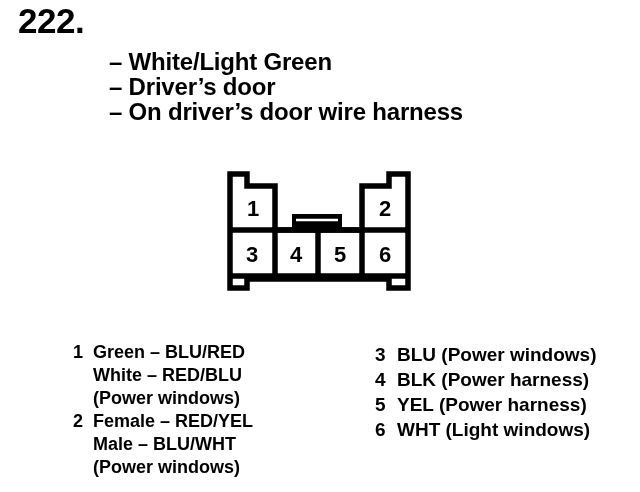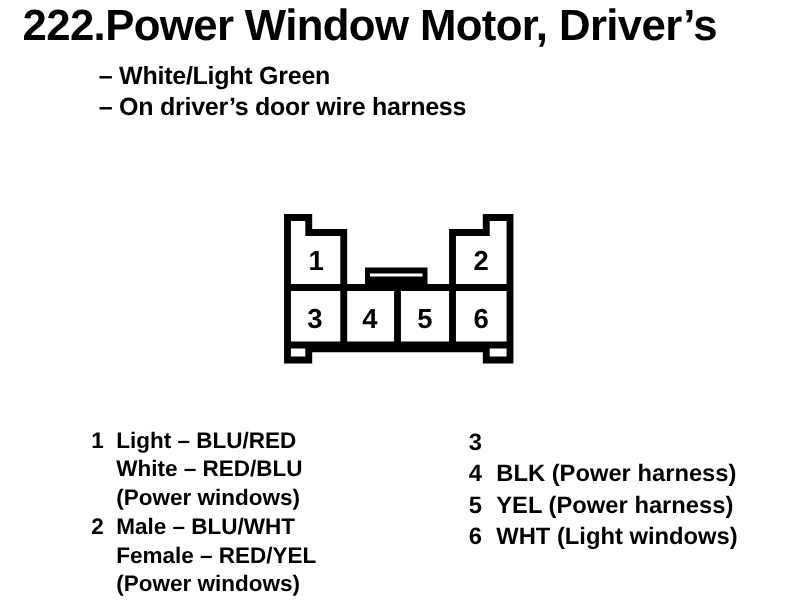--- a/index.html
+++ b/index.html
@@ -17,22 +17,22 @@
   
   .heading {
     position: absolute; left: 18px; top: 0px;
     display: flex; 
     font-size: 35px; font-weight: bold; letter-spacing: -0.5px;
     white-space: nowrap; line-height: 42px;
   }
 
   
   .notes {
-    position: absolute; left: 79px; top: 49px;
-    font-size: 20px; font-weight: bold; line-height: 25px;
+    position: absolute; left: 109px; top: 49px;
+    font-size: 24px; font-weight: bold; line-height: 25px;
     letter-spacing: -0.2px; white-space: nowrap;
   }
 
   
   .connector-svg { position: absolute; left: 225px; top: 168px; }
   .connector-svg .stroke { fill: none; stroke: #000; stroke-width: 5.5; }
   .connector-svg .body-fill { fill: #fff; stroke: #000; stroke-width: 5.5; }
   .connector-svg text {
     font-family: "Liberation Sans", sans-serif;
     font-size: 22px; font-weight: bold; fill: #000;
@@ -54,25 +54,25 @@
   .pins-left .pnum { width: 20px; flex: 0 0 20px; }
   .pins-right .pnum { width: 22px; flex: 0 0 22px; }
 </style>
 </head>
 <body>
 
 <div class="page">
 
   <div class="heading">
     <span>222.</span>
-    <span>Power Window Motor, Driver’s</span>
   </div>
 
   <div class="notes">
     <div>– White/Light Green</div>
+    <div>– Driver’s door</div>
     <div>– On driver’s door wire harness</div>
   </div>
 
   <svg class="connector-svg" width="190" height="130" viewBox="0 0 190 130">
 
     <path class="body-fill" d="M 5 6 H 22 V 18 H 50 V 62 H 137 V 18 H 164 V 6 H 183 V 120 H 164 V 111 H 22 V 120 H 5 Z"></path>
 
     <rect x="67" y="46" width="50" height="17" fill="#000"></rect>
     <line x1="71" y1="52" x2="113" y2="52" stroke="#fff" stroke-width="2.5"></line>
 
@@ -87,38 +87,39 @@
     <text x="27" y="94">3</text>
     <text x="71" y="94">4</text>
     <text x="115" y="94">5</text>
     <text x="160" y="94">6</text>
   </svg>
 
   <div class="pins-left">
     <div class="pinrow">
       <span class="pnum">1</span>
       <div class="plines">
-        <div>Light – BLU/RED</div>
+        <div>Green – BLU/RED</div>
         <div>White – RED/BLU</div>
         <div>(Power windows)</div>
       </div>
     </div>
     <div class="pinrow">
       <span class="pnum">2</span>
       <div class="plines">
+        <div>Female – RED/YEL</div>
         <div>Male – BLU/WHT</div>
-        <div>Female – RED/YEL</div>
         <div>(Power windows)</div>
       </div>
     </div>
   </div>
 
   <div class="pins-right">
     <div class="pinrow">
       <span class="pnum">3</span>
+      <span>BLU (Power windows)</span>
     </div>
     <div class="pinrow">
       <span class="pnum">4</span>
       <span>BLK (Power harness)</span>
     </div>
     <div class="pinrow">
       <span class="pnum">5</span>
       <span>YEL (Power harness)</span>
     </div>
     <div class="pinrow">

